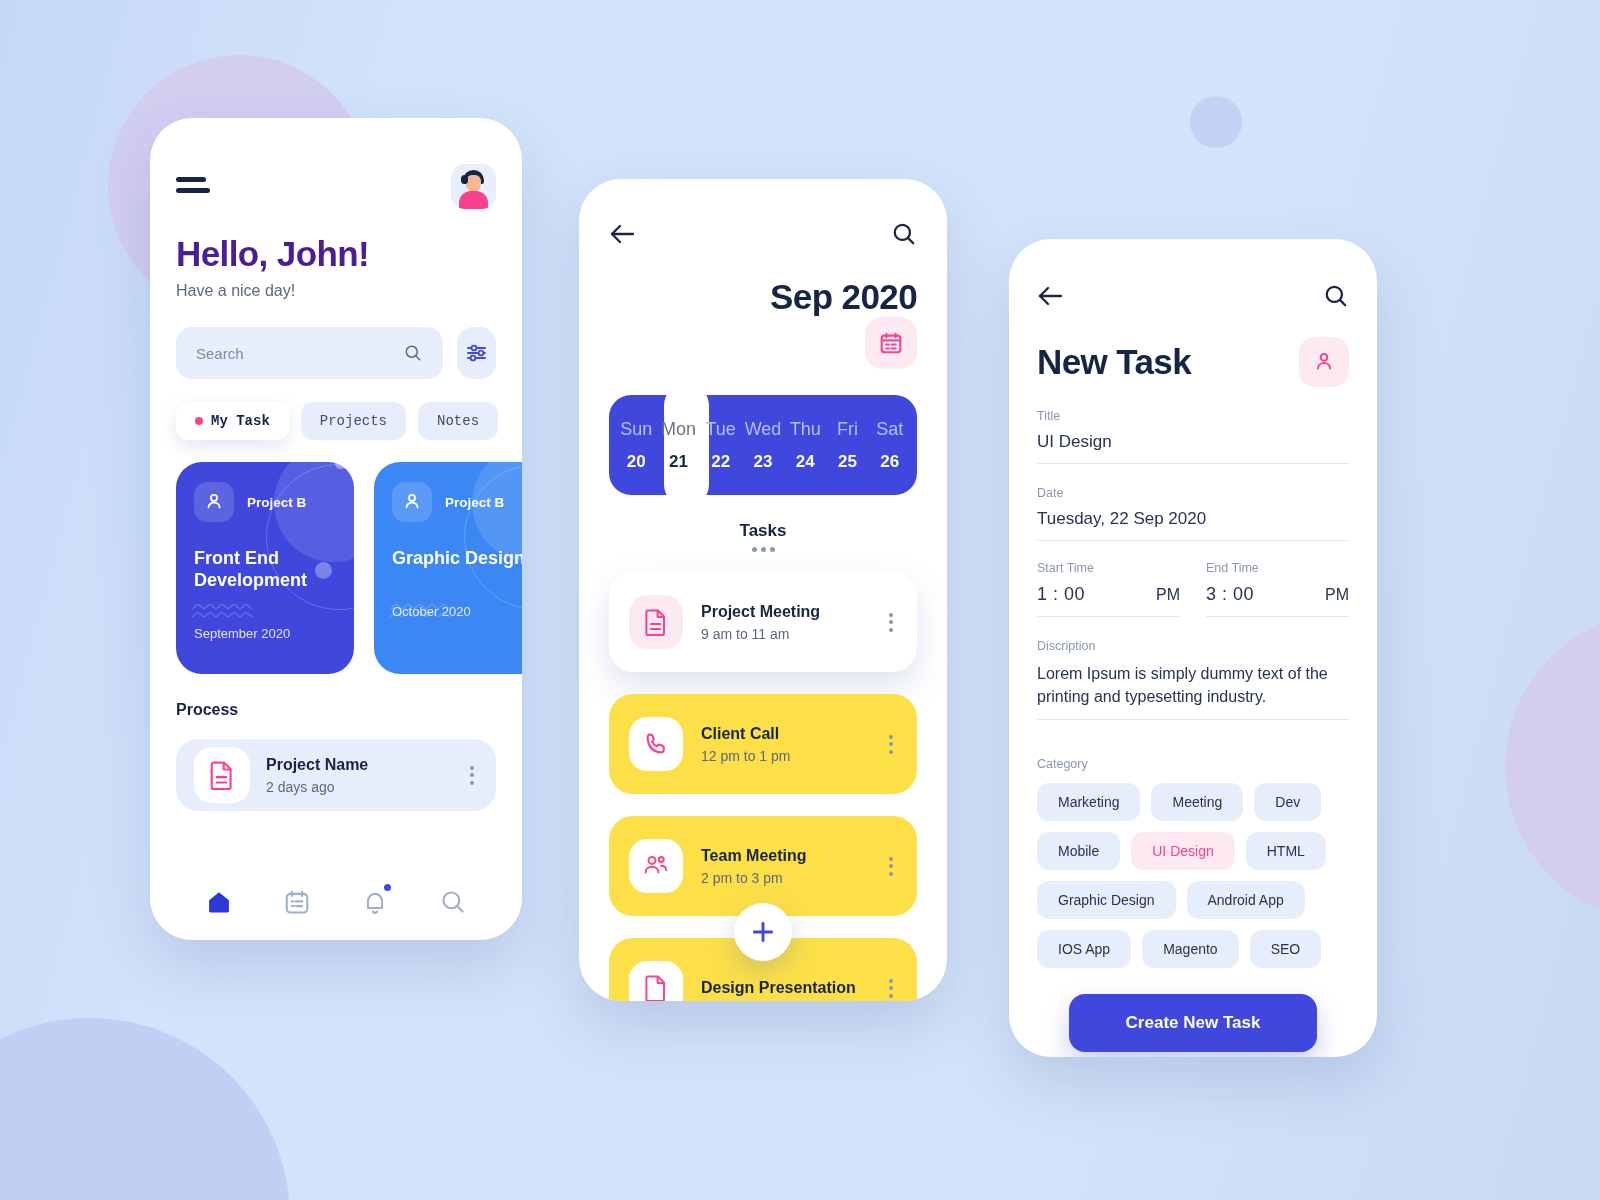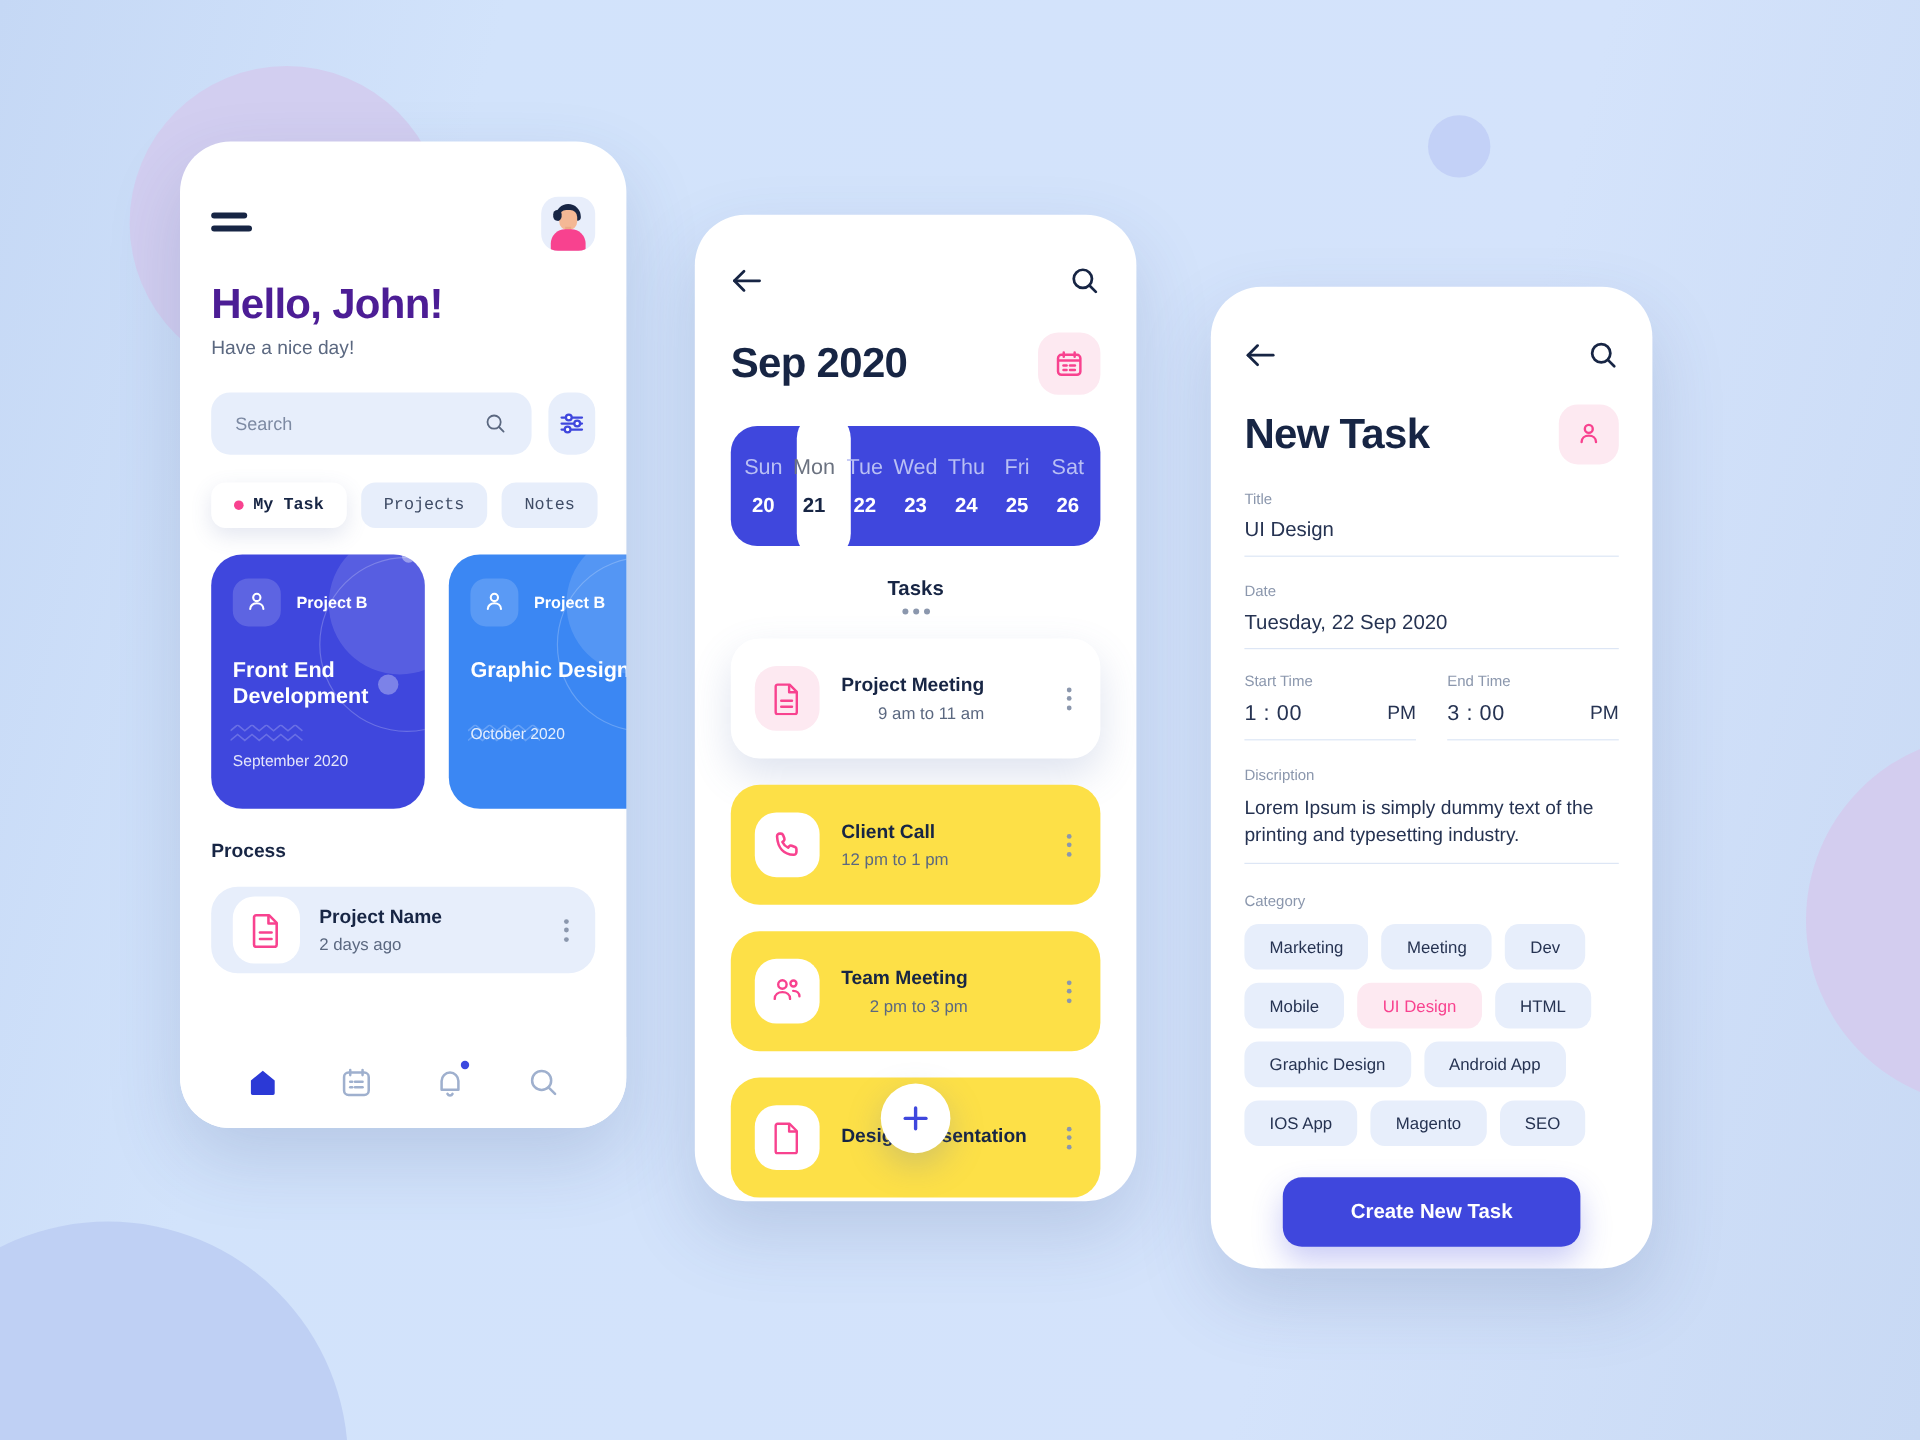--- a/index.html
+++ b/index.html
@@ -118,21 +118,21 @@
   }
   .navitem { position:relative; display:flex; align-items:center; justify-content:center;
              width:42px; height:42px; cursor:pointer; }
   .nav-badge { position:absolute; right:5px; top:3px; width:7px; height:7px; border-radius:50%; background:#3b49df; }
 
   
   .p2-pad { padding: 34px 30px 0 30px; }
   .p2-top { display:flex; align-items:center; justify-content:space-between; height:42px; }
   .backbtn, .iconbtn { background:none; border:none; cursor:pointer; display:flex; align-items:center; justify-content:center; }
 
-  .p2-title-row { display:flex; align-items:center; justify-content:space-between; margin-top:22px; }
+  .p2-title-row { display:flex; align-items:flex-end; justify-content:space-between; margin-top:22px;flex-direction:column; }
   .p2-title { font-size:35px; font-weight:700; color:#172544; letter-spacing:-.6px; }
   .cal-btn { width:52px; height:52px; border-radius:17px; background:#fde9f1;
              display:flex; align-items:center; justify-content:center; border:none; cursor:pointer; }
 
   .weekstrip {
     margin-top: 26px; height: 100px; border-radius: 22px; background:#3f47dd;
     display:flex; align-items:stretch; position:relative; padding: 0 6px;
   }
   .daycol { flex:1; display:flex; flex-direction:column; align-items:center; justify-content:center;
             gap:12px; position:relative; z-index:2; cursor:pointer; }
@@ -149,21 +149,21 @@
   .dots-h i { width:5px; height:5px; border-radius:50%; background:#8b97ad; display:block; }
 
   .tasklist { margin-top: 14px; display:flex; flex-direction:column; gap:22px; }
   .taskcard { height:100px; border-radius:24px; display:flex; align-items:center; padding:0 20px; gap:18px; }
   .taskcard.light { background:#fde047; }
   .taskcard.white { background:#fff; box-shadow:0 14px 34px rgba(92,115,175,.20); }
   .t-icon { width:54px; height:54px; border-radius:18px; display:flex; align-items:center; justify-content:center; }
   .t-icon.pinkbg { background:#fde9f1; }
   .t-icon.whitebg { background:#fff; }
   .t-title { font-size:16px; font-weight:700; color:#172544; }
-  .t-time  { font-size:14px; color:#5b6880; margin-top:5px;text-align:right; }
+  .t-time  { font-size:14px; color:#5b6880; margin-top:5px; }
 
   .addbtn {
     position:absolute; left:50%; transform:translateX(-50%); bottom:40px;
     width:58px; height:58px; border-radius:50%; background:#fff; border:none; cursor:pointer;
     display:flex; align-items:center; justify-content:center;
     box-shadow:0 10px 28px rgba(92,115,175,.28); z-index:5;
   }
 
   
   .p3-pad { padding: 36px 28px 0 28px; }
@@ -178,21 +178,21 @@
   .field-value { font-size:17px; color:#263352; margin-top:9px; padding-bottom:11px;
                  border-bottom:1.5px solid #dde6f5; }
   .field-value.multiline { line-height:1.45; font-size:16px; }
   .tworow { display:flex; gap: 26px; margin-top:20px; }
   .tworow .field { flex:1; margin-top:0; }
   .time-line { display:flex; align-items:center; justify-content:space-between;
                margin-top:9px; padding-bottom:11px; border-bottom:1.5px solid #dde6f5; }
   .time-val { font-size:18px; color:#263352; letter-spacing:.5px; }
   .time-mer { font-size:16px; color:#263352; }
 
-  .cat-label { font-size:12.5px; color:#8b97ad; margin-top:24px; }
+  .cat-label { font-size:12.5px; color:#8b97ad; margin-top:37px; }
   .chips { display:flex; flex-wrap:wrap; gap:11px; margin-top:12px;align-items:flex-end; }
   .chip { height:38px; border-radius:12px; background:#e7eefb; color:#263352;
           font-size:14px; display:flex; align-items:center; padding:0 21px; border:none;
           cursor:pointer; font-family:"Liberation Sans",sans-serif; white-space:nowrap; }
   .chip.sel { background:#fde9f1; color:#f8428f; }
 
   .cta {
     display:block; margin: 26px auto 0 auto; width:248px; height:58px; border-radius:16px;
     background:#3f47dd; color:#fff; font-size:17px; font-weight:700; border:none; cursor:pointer;
     font-family:"Liberation Sans",sans-serif; box-shadow:0 12px 26px rgba(63,71,221,.28);

